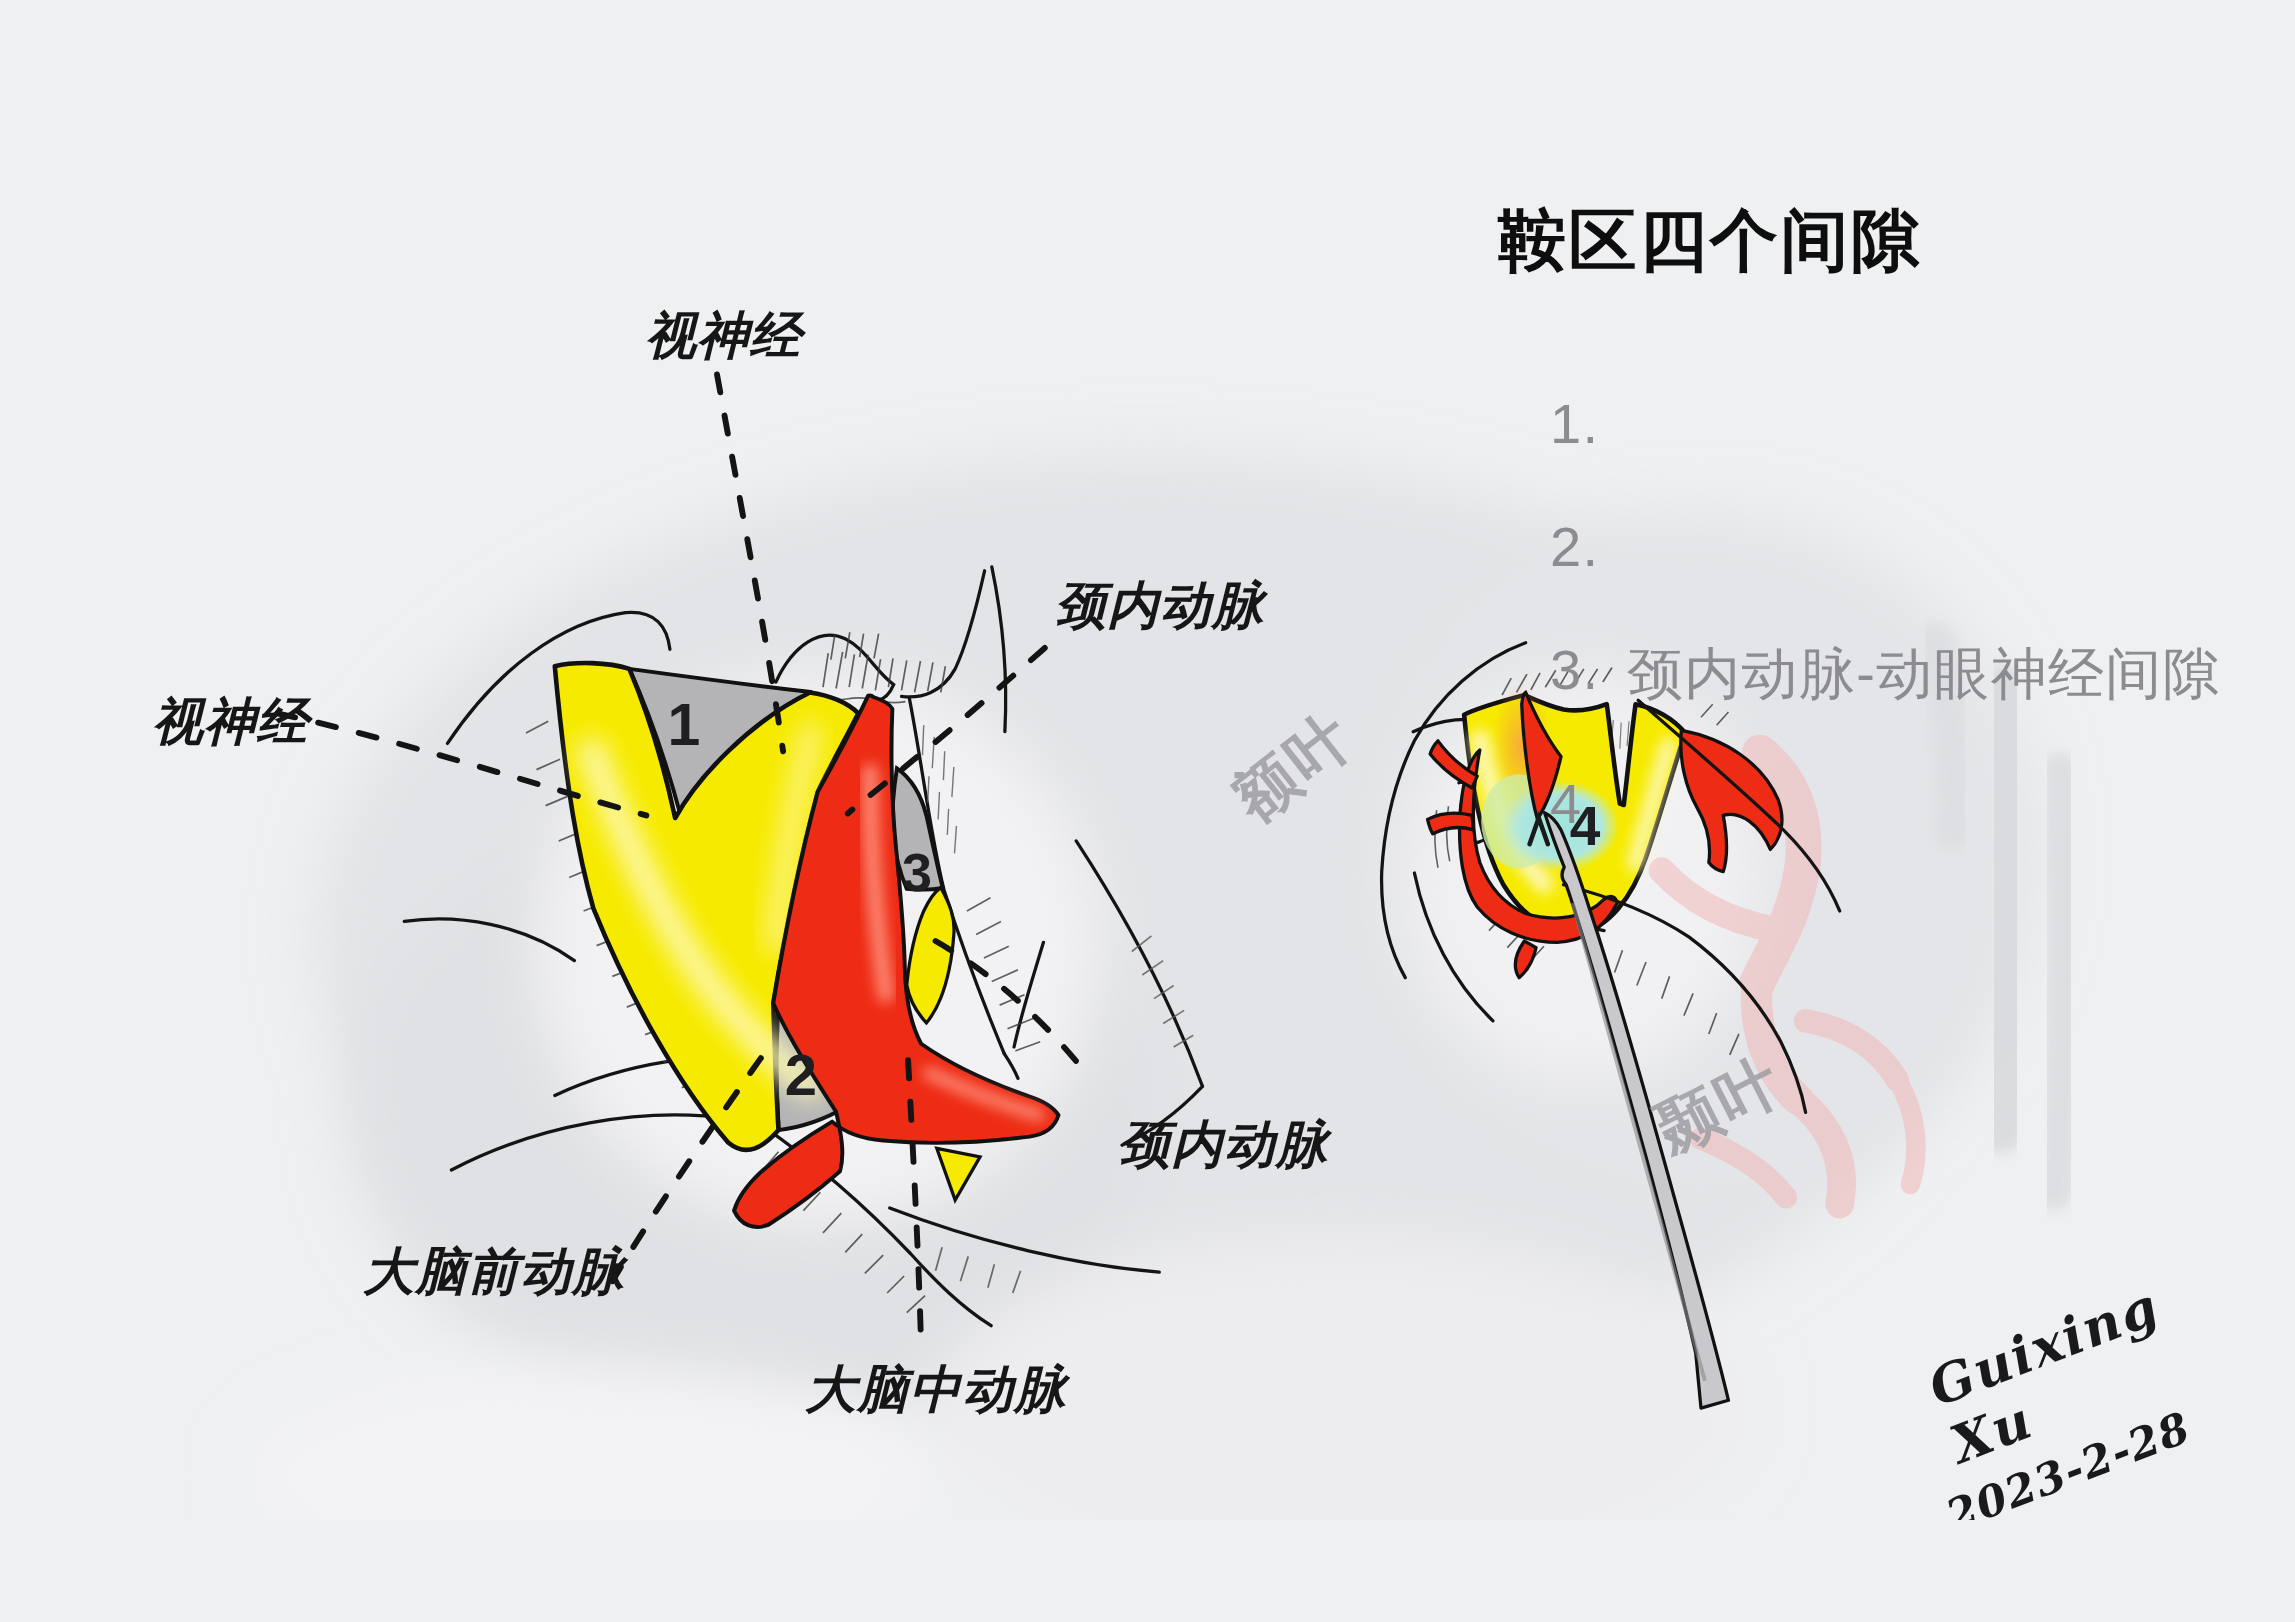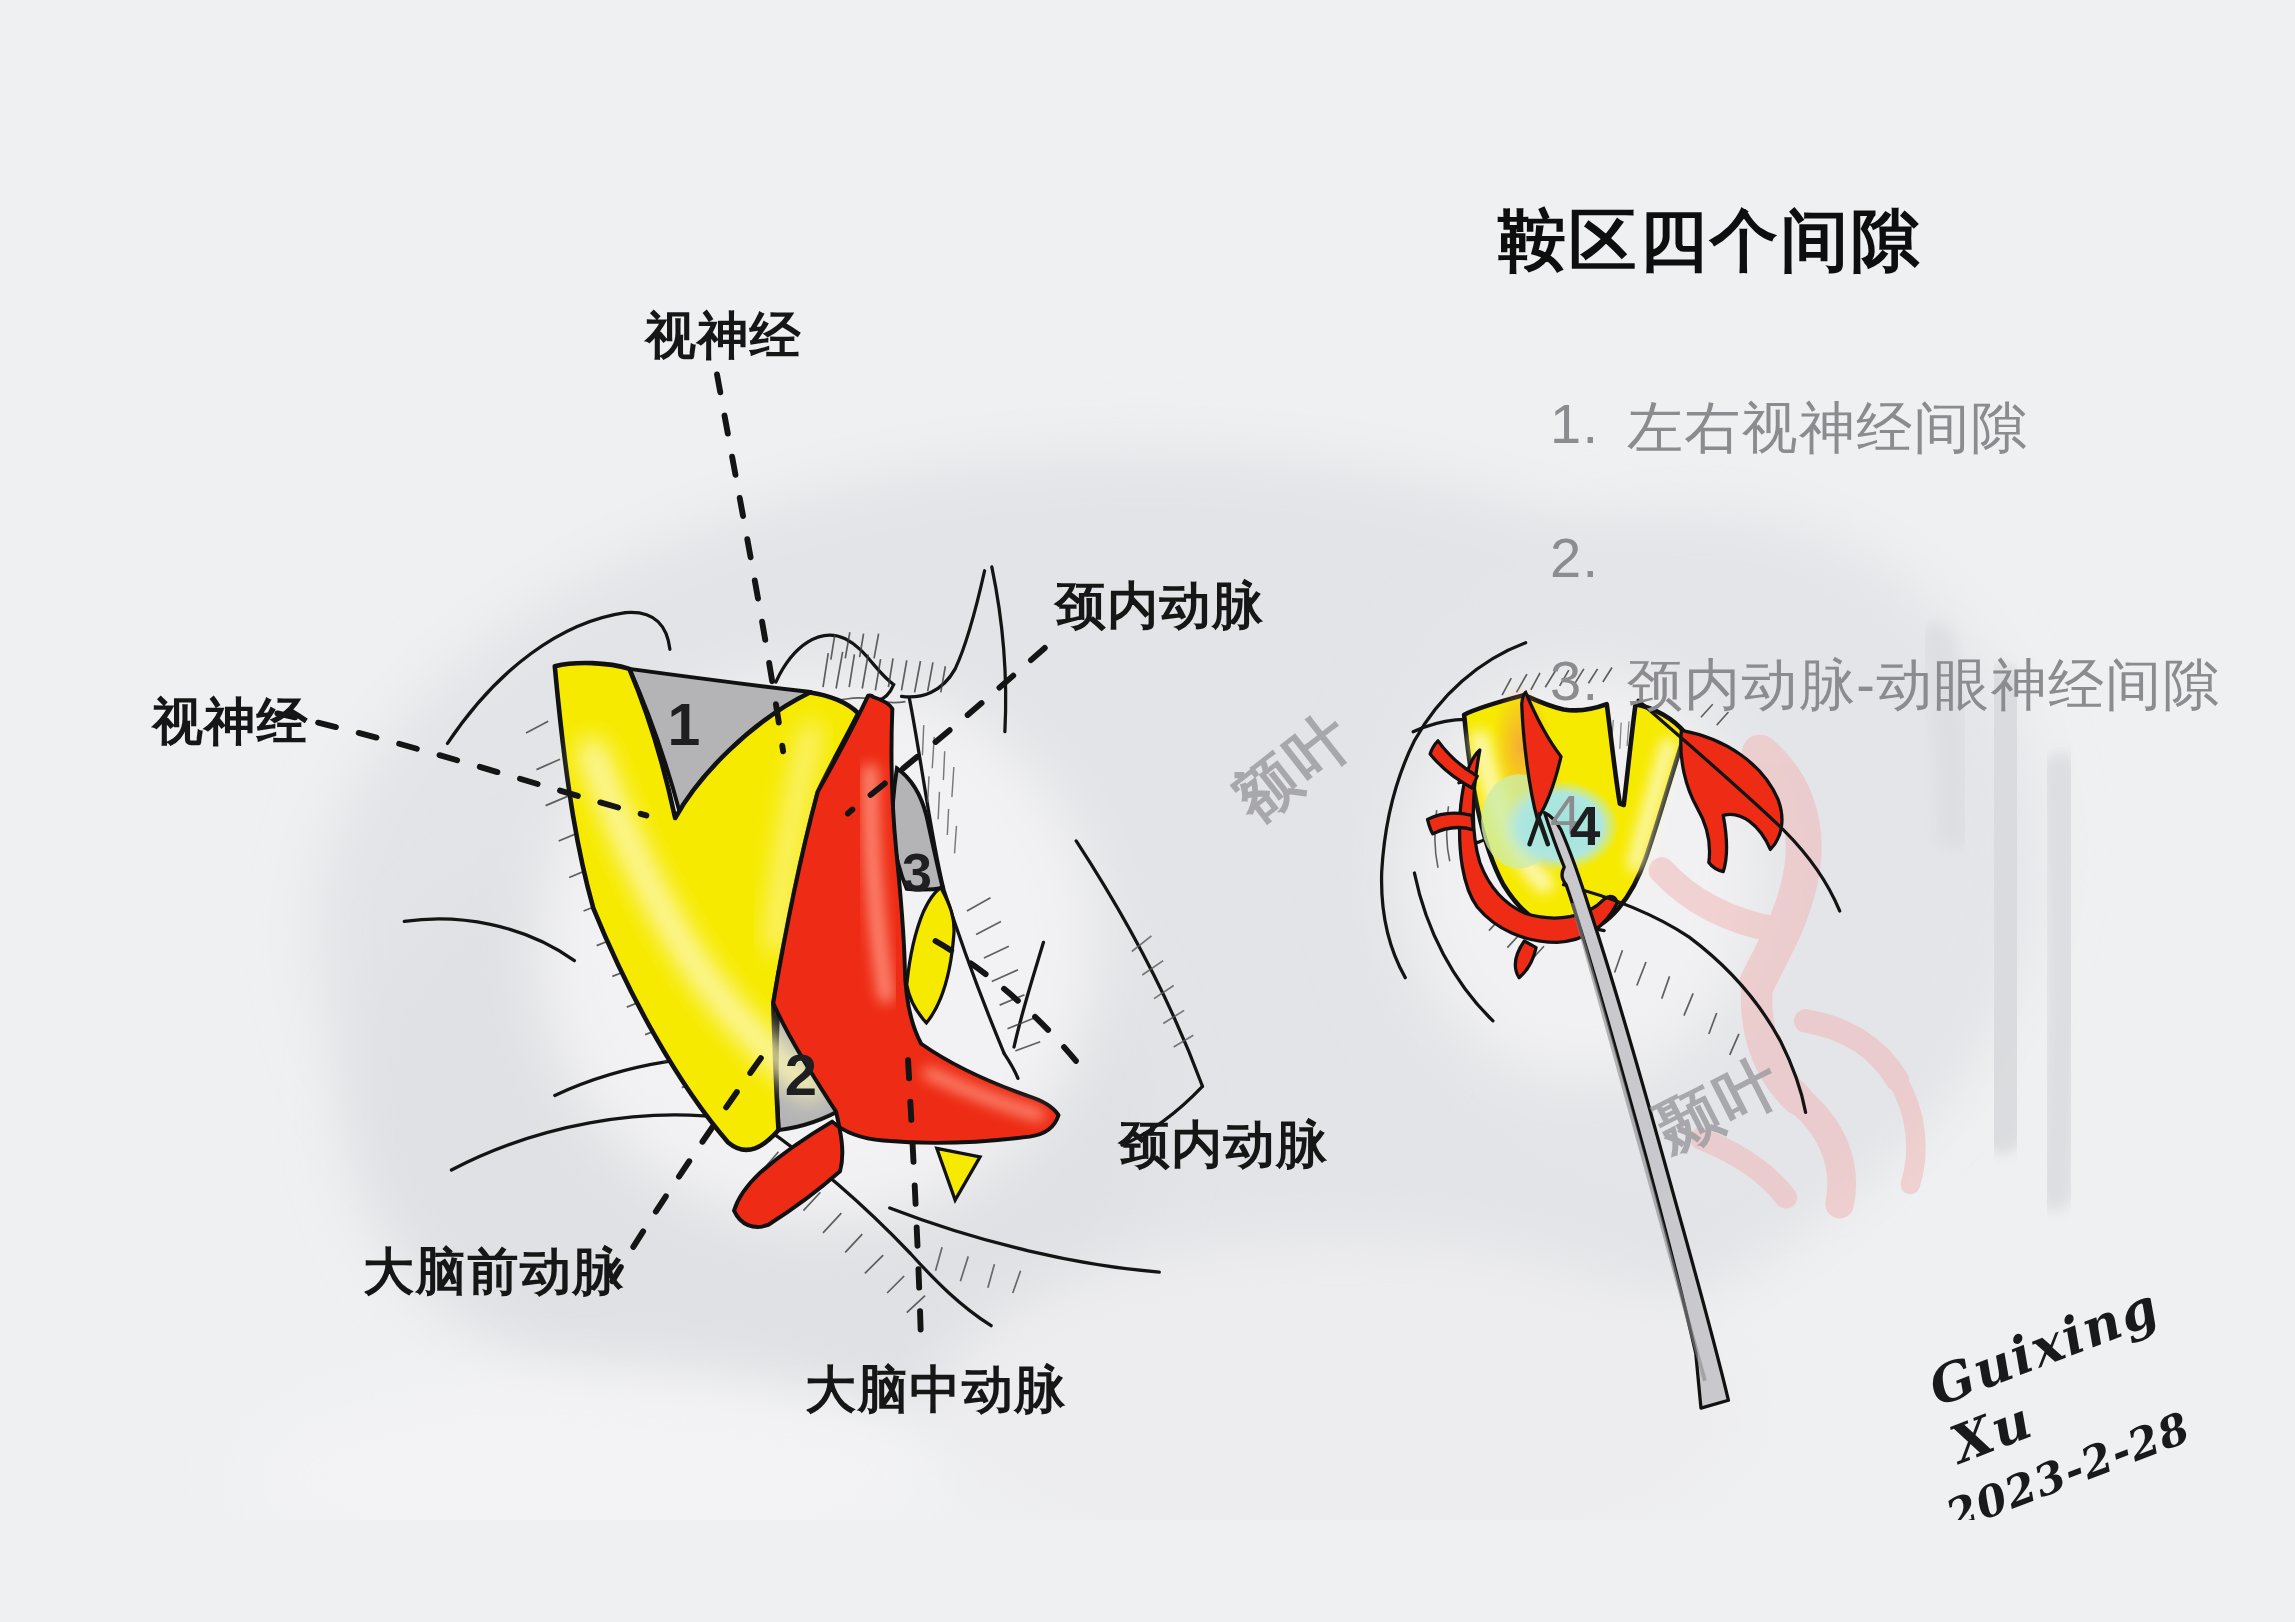--- a/index.html
+++ b/index.html
@@ -1,19 +1,19 @@
 <!DOCTYPE html>
 <html style="font-size:10.5px"><head>
 <meta charset="utf-8">
 <style>
   html,body{margin:0;padding:0;background:#eff0f2;}
   .stage{position:relative;width:2295px;height:1520px;background:#eff0f2;overflow:hidden;
          font-family:"Liberation Sans",sans-serif;}
   .art{position:absolute;left:0;top:0;}
-  .label{position:absolute;font-size:51px;font-weight:700;color:#161616;letter-spacing:1.3px;white-space:nowrap;}
+  .label{position:absolute;font-size:51px;font-weight:700;color:#161616;letter-spacing:1.3px;white-space:nowrap;font-style:italic;}
   .title{position:absolute;left:1498px;top:196px;font-size:68px;font-weight:800;color:#0e0e0e;letter-spacing:2.6px;}
   .legend{position:absolute;left:1550px;top:391px;display:flex;flex-direction:column;gap:58px;}
   .legend-item{display:flex;align-items:flex-start;font-size:56px;color:#8b8b90;letter-spacing:1.3px;white-space:nowrap;}
   .legend-item .num{width:77px;flex:0 0 auto;}
   .space-num{position:absolute;transform:translate(-50%,-50%);font-weight:700;color:#1f1f22;}
   .n1{left:684px;top:725px;font-size:59px;}
   .n2{left:801px;top:1074px;font-size:58px;}
   .n3{left:917px;top:872px;font-size:54px;}
   .n4{left:1585px;top:826px;font-size:55px;}
   .wm{position:absolute;font-size:62px;font-weight:700;color:#9a9a9e;opacity:.8;letter-spacing:3.9px;white-space:nowrap;}
@@ -232,21 +232,20 @@
       <path d="M2404,1380 L2606,2110" stroke="#8a8a8e" stroke-width="6" opacity=".6"></path>
     </g>
   </g>
 </svg>
 
 <div class="title">鞍区四个间隙</div>
 
 <div class="legend">
   <div class="legend-item">
     <span class="num">1.</span>
-    <span>左右视神经间隙</span>
   </div>
   <div class="legend-item">
     <span class="num">2.</span>
   </div>
   <div class="legend-item">
     <span class="num">3.</span>
     <span>颈内动脉-动眼神经间隙</span>
   </div>
   <div class="legend-item">
     <span class="num">4.</span>

